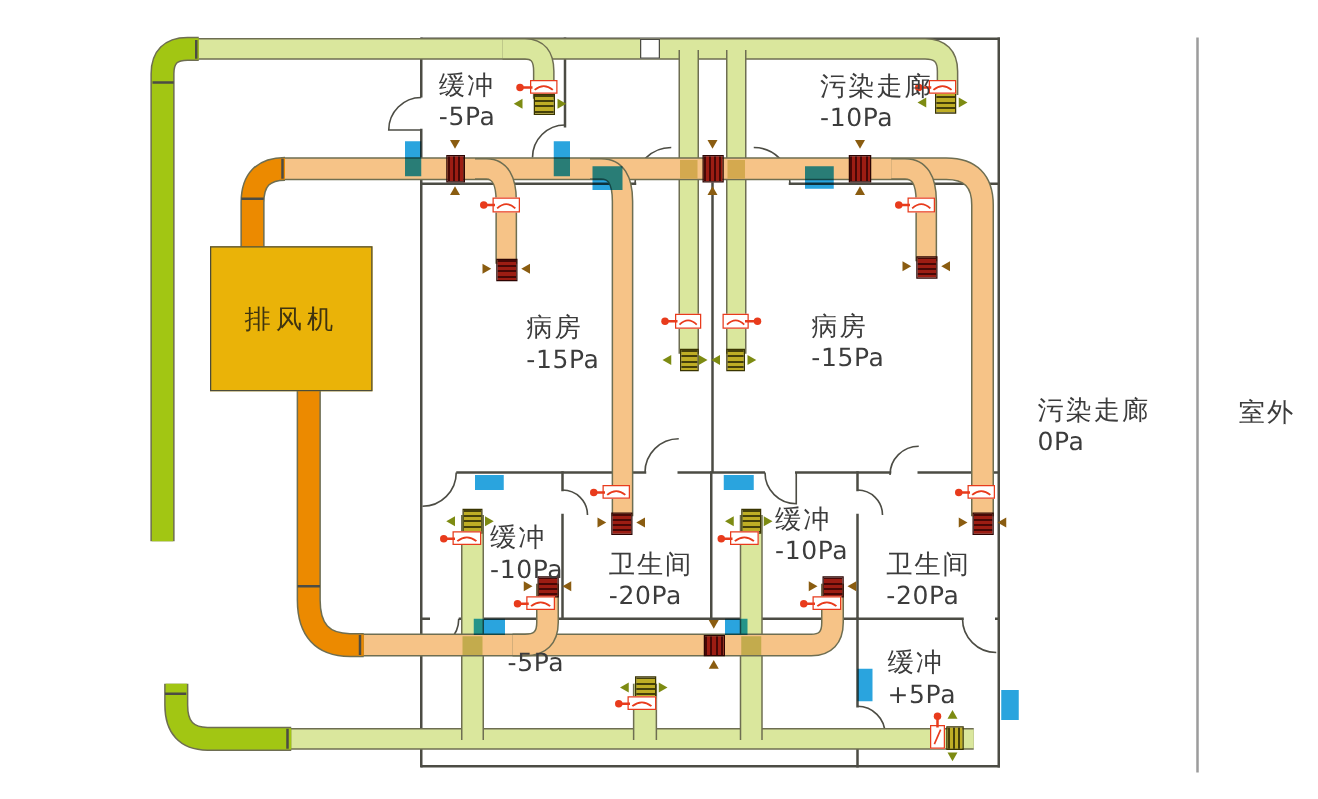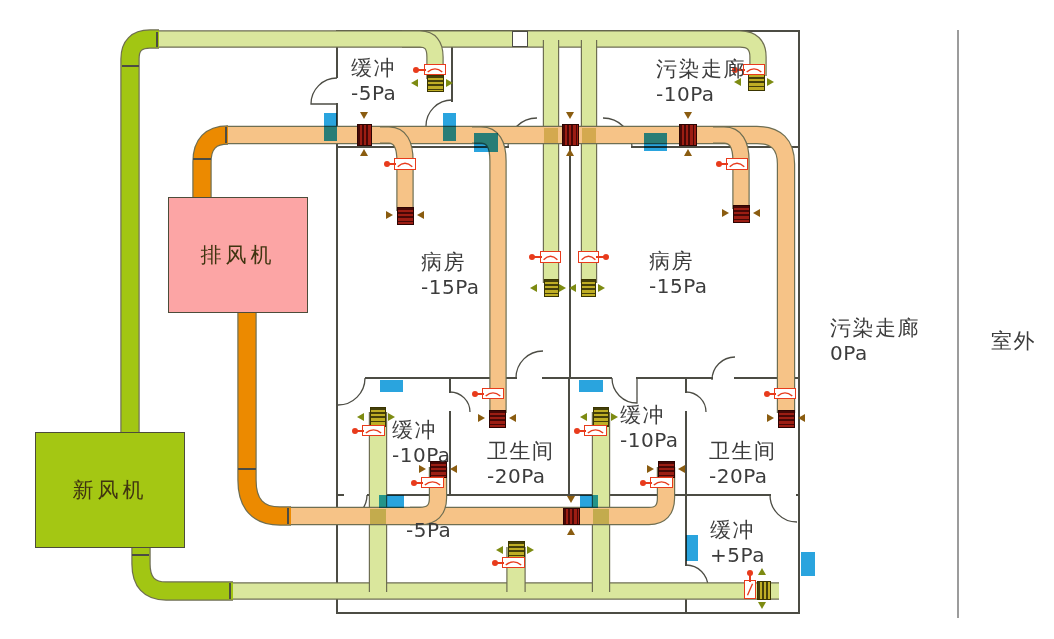--- a/index.html
+++ b/index.html
@@ -273,25 +273,22 @@
     <div class="bgrille" style="position: absolute; left: 324px; top: 113px; width: 13px; height: 28px; background: rgb(42, 164, 222);"></div>
     <div class="bgrille" style="position: absolute; left: 443px; top: 113px; width: 13px; height: 28px; background: rgb(42, 164, 222);"></div>
     <div class="bgrille" style="position: absolute; left: 474px; top: 133px; width: 24px; height: 19px; background: rgb(42, 164, 222);"></div>
     <div class="bgrille" style="position: absolute; left: 644px; top: 133px; width: 23px; height: 18px; background: rgb(42, 164, 222);"></div>
     <div class="bgrille" style="position: absolute; left: 380px; top: 380px; width: 23px; height: 12px; background: rgb(42, 164, 222);"></div>
     <div class="bgrille" style="position: absolute; left: 579px; top: 380px; width: 24px; height: 12px; background: rgb(42, 164, 222);"></div>
     <div class="bgrille" style="position: absolute; left: 379px; top: 495px; width: 25px; height: 13px; background: rgb(42, 164, 222);"></div>
     <div class="bgrille" style="position: absolute; left: 580px; top: 495px; width: 18px; height: 13px; background: rgb(42, 164, 222);"></div>
     <div class="bgrille" style="position: absolute; left: 686px; top: 535px; width: 12px; height: 26px; background: rgb(42, 164, 222);"></div>
     <div class="bgrille" style="position: absolute; left: 801px; top: 552px; width: 14px; height: 24px; background: rgb(42, 164, 222);"></div>
-    <div class="equip" style="position: absolute; left: 168px; top: 197px; width: 140px; height: 116px; background: #fca5a5;">
+    <div class="equip" style="position: absolute; left: 168px; top: 197px; width: 130px; height: 116px; background: #eab308;">
       <span>排风机</span>
-    </div>
-    <div class="equip" style="position: absolute; left: 35px; top: 432px; width: 150px; height: 116px; background: rgb(164, 199, 19);">
-      <span>新风机</span>
     </div>
     <div class="room-label" style="position: absolute; left: 351px; top: 56px;">
       <div>缓冲</div>
       <div class="p">-5Pa</div>
     </div>
     <div class="room-label" style="position: absolute; left: 656px; top: 57px;">
       <div>污染走廊</div>
       <div class="p">-10Pa</div>
     </div>
     <div class="room-label" style="position: absolute; left: 421px; top: 250px;">
@@ -322,16 +319,16 @@
       <div class="p">-5Pa</div>
     </div>
     <div class="room-label" style="position: absolute; left: 710px; top: 518px;">
       <div>缓冲</div>
       <div class="p">+5Pa</div>
     </div>
     <div class="room-label" style="position: absolute; left: 830px; top: 316px;">
       <div>污染走廊</div>
       <div class="p">0Pa</div>
     </div>
-    <div class="room-label" style="position: absolute; left: 991px; top: 318px; margin-top: 11px;">
+    <div class="room-label" style="position: absolute; left: 991px; top: 318px;">
       <div>室外</div>
     </div>
   </div>
 
 </body></html>

